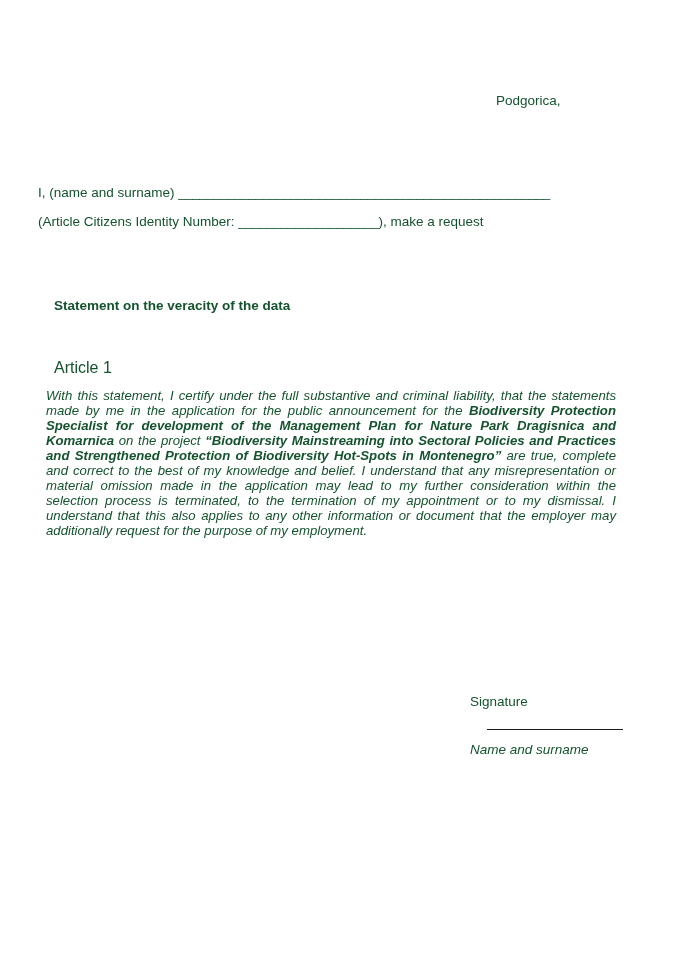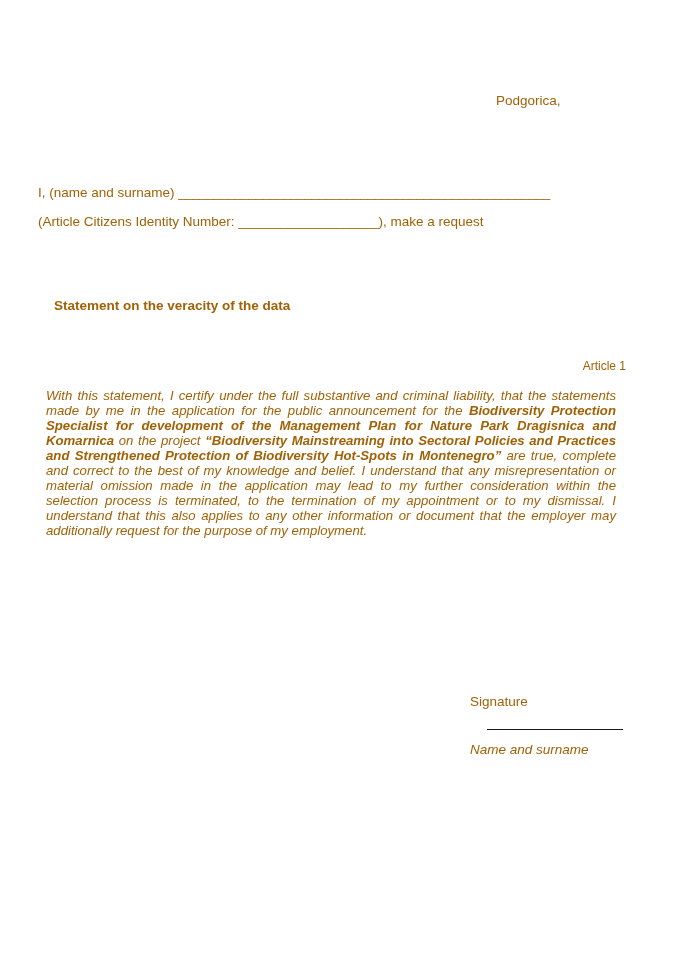--- a/index.html
+++ b/index.html
@@ -6,21 +6,21 @@
     margin: 0;
     padding: 0;
     background: #ffffff;
   }
   .page {
     position: relative;
     width: 679px;
     height: 960px;
     background: #ffffff;
     font-family: "Liberation Sans", sans-serif;
-    color: #a16207;
+    color: #14532d;
     overflow: hidden;
   }
 
   
   .header-block {
     position: absolute;
     left: 496px;
     top: 86px;
     width: 160px;
   }
@@ -56,22 +56,22 @@
     font-size: 13.5px;
     font-weight: bold;
   }
 
   
   .article-heading {
     position: absolute;
     left: 54px;
     top: 359px;
     width: 572px;
-    text-align: right;
-    font-size: 12px;
+    text-align: left;
+    font-size: 16px;
   }
 
   
   .body-text {
     position: absolute;
     left: 46px;
     top: 388px;
     width: 570px;
     font-size: 13.2px;
     line-height: 15px;

